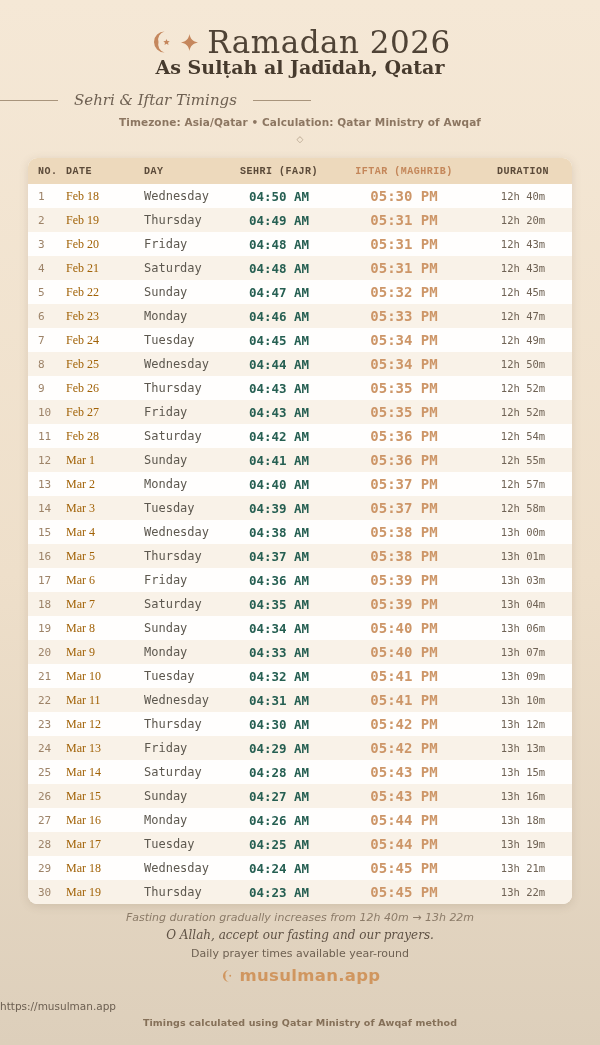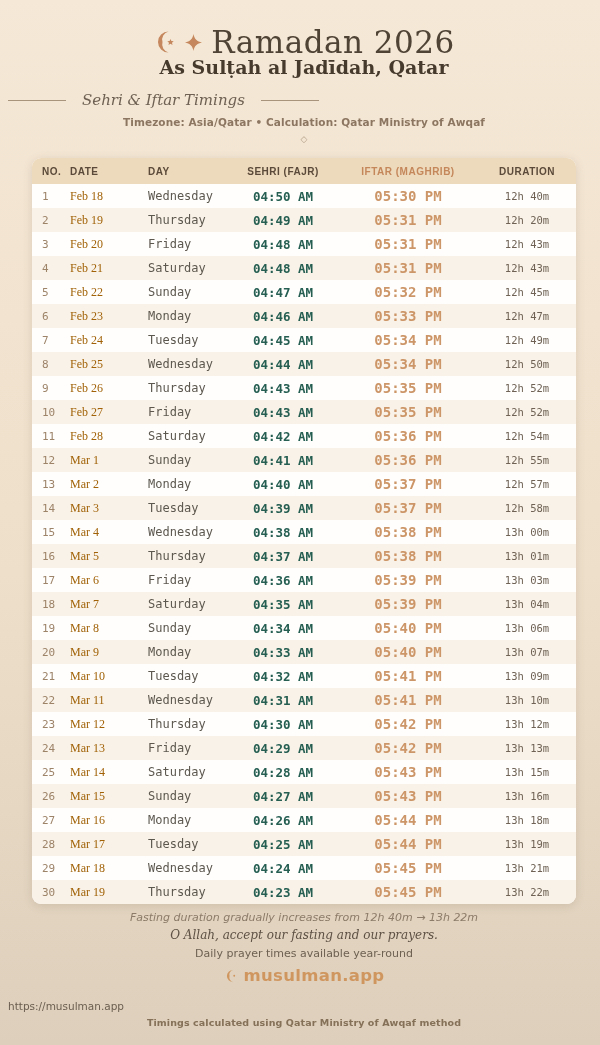--- a/index.html
+++ b/index.html
@@ -3,21 +3,21 @@
 <meta charset="utf-8">
 <style>
   * { margin:0; padding:0; box-sizing:border-box; }
   html,body { width:600px; height:1045px; }
   body {
     font-family:"DejaVu Sans", sans-serif;
     background:linear-gradient(180deg, var(--bgTop,#f5e8d6) 0%, #eedfca 55%, var(--bgBottom,#ddcfbb) 100%);
     overflow:hidden;
     color:#4f4338;
   }
-  .page { width:600px; height:1045px; padding-top:25px;padding-left:8px; }
+  .page { width:600px; height:1045px; padding-top:25px; }
 
   
   .title-row { display:flex; align-items:center; justify-content:center; gap:9px; height:34px; }
   .title-icons { display:flex; align-items:center; gap:8px; }
   .title-text {
     font-family:"DejaVu Serif", serif;
     font-size:31px; line-height:34px; color:#4f4336; letter-spacing:0.5px;
   }
   .location {
     text-align:center; font-family:"DejaVu Serif", serif; font-weight:bold;
@@ -48,21 +48,21 @@
   }
   .row { display:flex; align-items:center; height:24px; background:#fffefd; }
   .row.alt { background:#f9f2e8; }
   .c { white-space:nowrap; overflow:hidden; }
   .c.no   { width:38px;  padding-left:10px; font-family:"DejaVu Sans Mono", monospace; font-size:11px;  color:#9d8368; }
   .c.date { width:78px;  font-family:Liberation Serif, serif; font-size:12px; color:#a16207; }
   .c.day  { width:80px;  font-family:"DejaVu Sans Mono", monospace; font-size:12px; color:#5d584f; }
   .c.sehri{ width:110px; text-align:center; font-family:"DejaVu Sans Mono", monospace; font-weight:bold; font-size:12.5px; color:var(--sehri,#265f52); }
   .c.iftar{ width:140px; text-align:center; font-family:"DejaVu Sans Mono", monospace; font-weight:bold; font-size:14px; color:var(--iftar,#cd9668); }
   .c.dur  { width:98px;  text-align:center; font-family:"DejaVu Sans Mono", monospace; font-size:10.5px; color:#6f6254; }
-  .thead .c { font-family:Liberation Sans, sans-serif; font-size:10px; }
+  .thead .c { font-family:Liberation Mono, monospace; font-size:10px; }
   .thead .c.no, .thead .c.date, .thead .c.day { color:#5b4a39; font-weight:bold; }
   .thead .c.sehri, .thead .c.dur { color:#5b4a39; font-weight:bold; font-size:10px; }
   .thead .c.iftar { color:var(--iftarHeader,#c4875a); font-weight:bold; font-size:10px; }
 
   
   .fasting-note {
     text-align:center; font-style:italic; font-size:11px; color:#8b7b68; margin-top:7px;
   }
   .dua {
     text-align:center; font-family:"DejaVu Serif", serif; font-style:italic;

